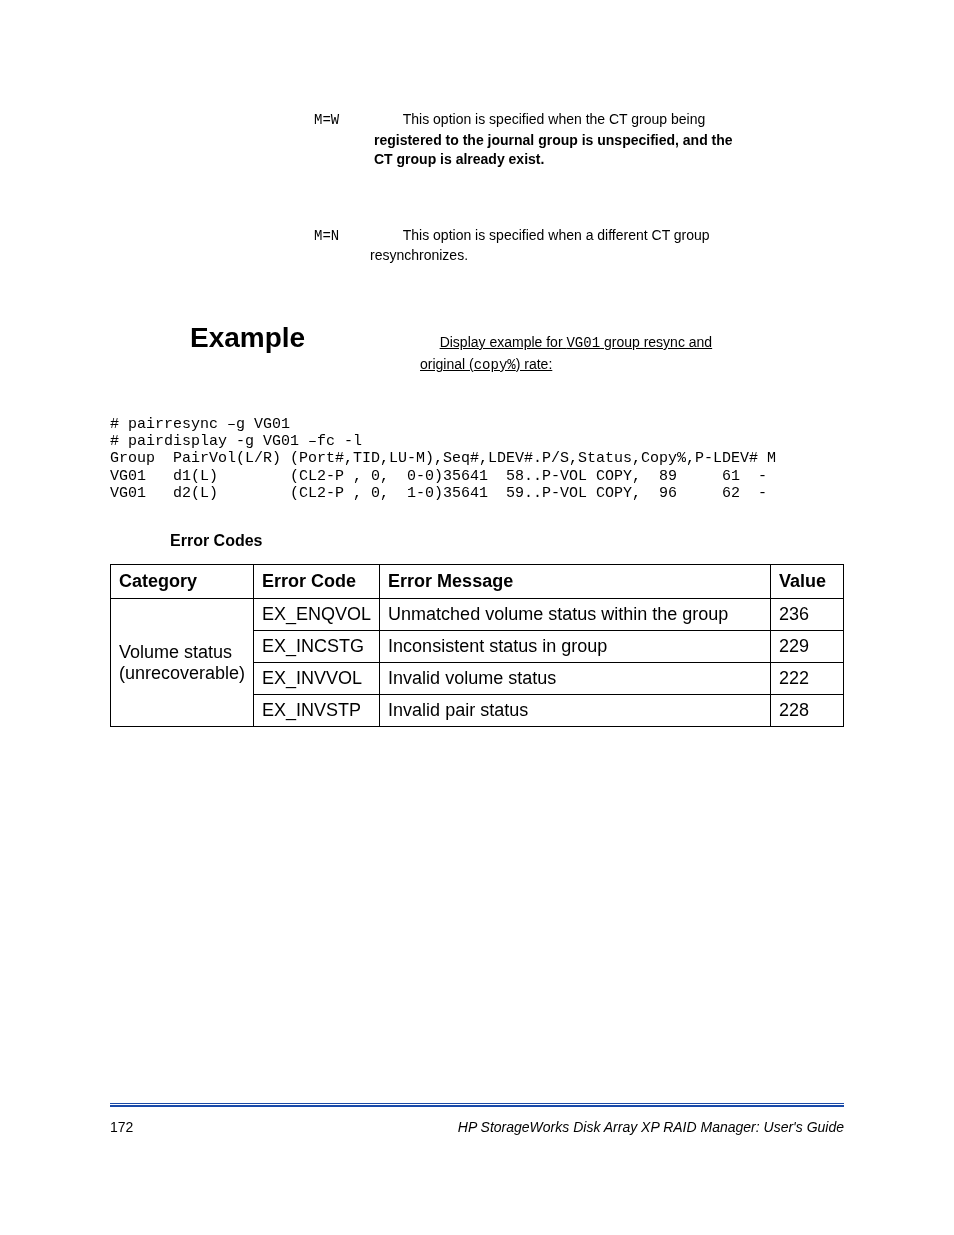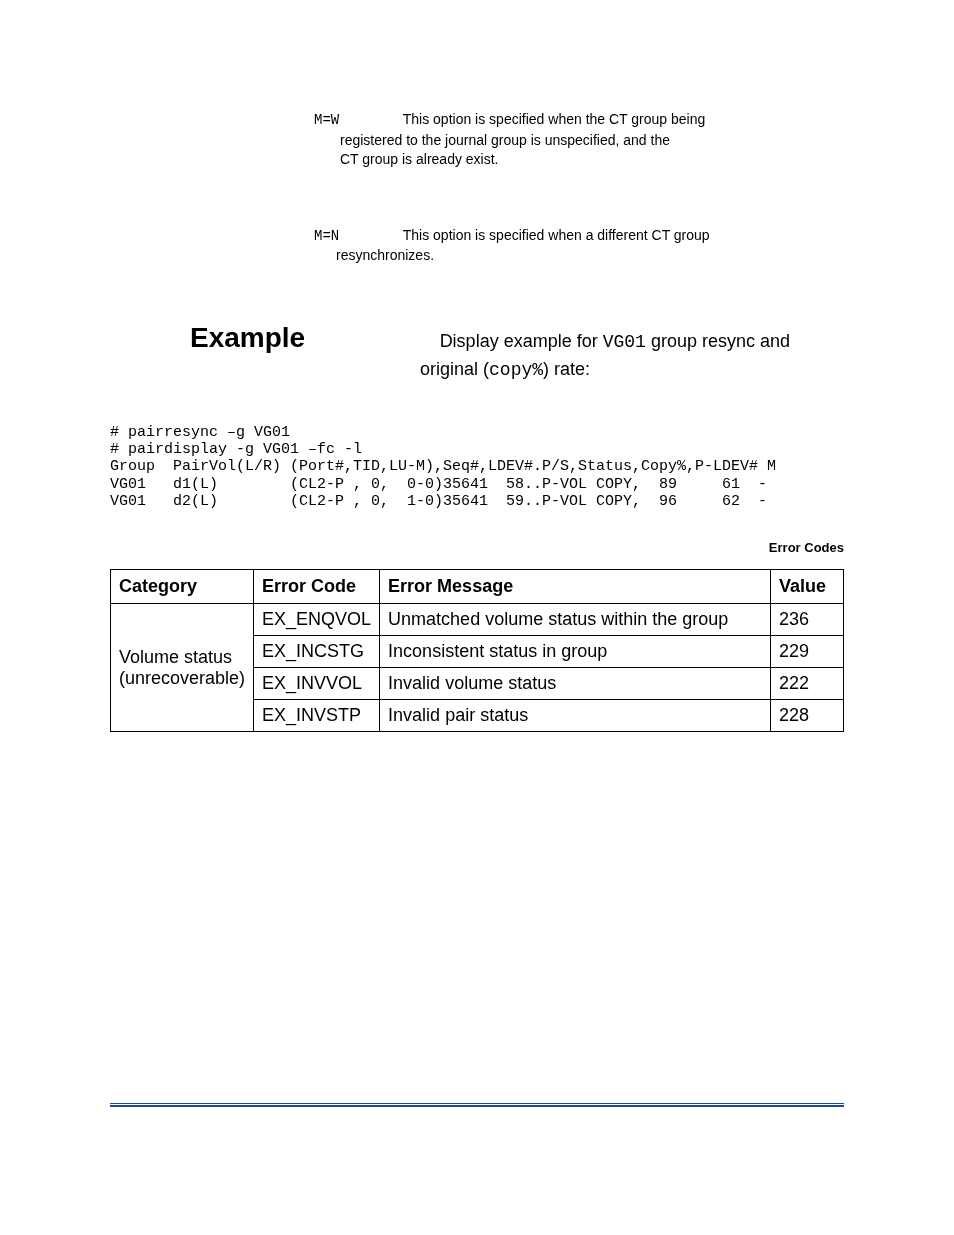--- a/index.html
+++ b/index.html
@@ -7,26 +7,26 @@
   .page { position: relative; width: 954px; height: 1235px; padding: 110px 110px 0 110px; }
   .content { width: 100%; }
 
   .indent-block { margin-left: 170px; font-size: 14px; line-height: 1.4; }
   .code-inline { font-family: "Courier New", Courier, monospace; font-size: 14px; padding-left: 34px; }
 
   .gap-large { height: 56px; }
 
   .example-row { margin-left: 80px; margin-top: 56px; }
   .example-label { display: inline-block; font-weight: 700; font-size: 28px; }
-  .example-text { font-size: 18px; line-height: 1.5; }
+  .example-text { font-size: 14px; line-height: 1.5; text-decoration: underline; }
   .code-word { font-family: "Courier New", Courier, monospace; }
 
   .codeblock { font-family: "Courier New", Courier, monospace; font-size: 15px; white-space: pre; margin-top: 40px; margin-left: 0; line-height: 1.15; }
 
-  .errcodes-heading { font-weight: 700; font-size: 13px; margin-left: 60px; margin-top: 30px; text-align: right; }
+  .errcodes-heading { font-weight: 700; font-size: 16px; margin-left: 60px; margin-top: 30px; }
 
   table.err { border-collapse: collapse; width: 100%; margin-top: 14px; }
   table.err th, table.err td { border: 1px solid #000; font-size: 18px; text-align: left; vertical-align: middle; }
   table.err th { font-weight: 700; padding: 6px 8px; }
   table.err td { padding: 5px 8px; height: 26px; margin-top: 22px; }
   col.cat { width: 18%; }
   col.code { width: 17%; }
   col.msg { width: 55%; }
   col.val { width: 10%; }
 
@@ -37,33 +37,33 @@
 </head>
 <body>
 
 <div class="page">
   <div class="content">
 
     <div class="indent-block">
       <span class="code-inline">M=W</span>
       <span style="display:inline-block; width:56px;"></span>
       <span>This option is specified when the CT group being</span>
-      <div style="margin-left:60px;">
+      <div style="margin-left:94px;font-weight:bold;">
         <span>registered to the journal group is unspecified, and the</span><br>
         <span>CT group is already exist.</span>
       </div>
     </div>
 
     <div class="gap-large"></div>
 
     <div class="indent-block">
       <span class="code-inline">M=N</span>
       <span style="display:inline-block; width:56px;"></span>
       <span>This option is specified when a different CT group</span>
-      <div style="margin-left:56px;">
+      <div style="margin-left:90px;">
         <span>resynchronizes.</span>
       </div>
     </div>
 
     <div class="example-row">
       <span class="example-label">Example</span>
       <span class="example-text">
         <span style="display:inline-block; width:130px;"></span><span>Display example for </span><span class="code-word">VG01</span><span> group resync and</span>
       </span>
       <div class="example-text" style="margin-left:230px;">
@@ -115,13 +115,17 @@
           <td>EX_INVSTP</td>
           <td>Invalid pair status</td>
           <td>228</td>
         </tr>
       </tbody>
     </table>
 
   </div>
 
   <div class="footer-rule"></div>
+  <div class="footer">
+    <span>172</span>
+    <span class="doc">HP StorageWorks Disk Array XP RAID Manager: User's Guide</span>
+  </div>
 </div>
 
 </body></html>

